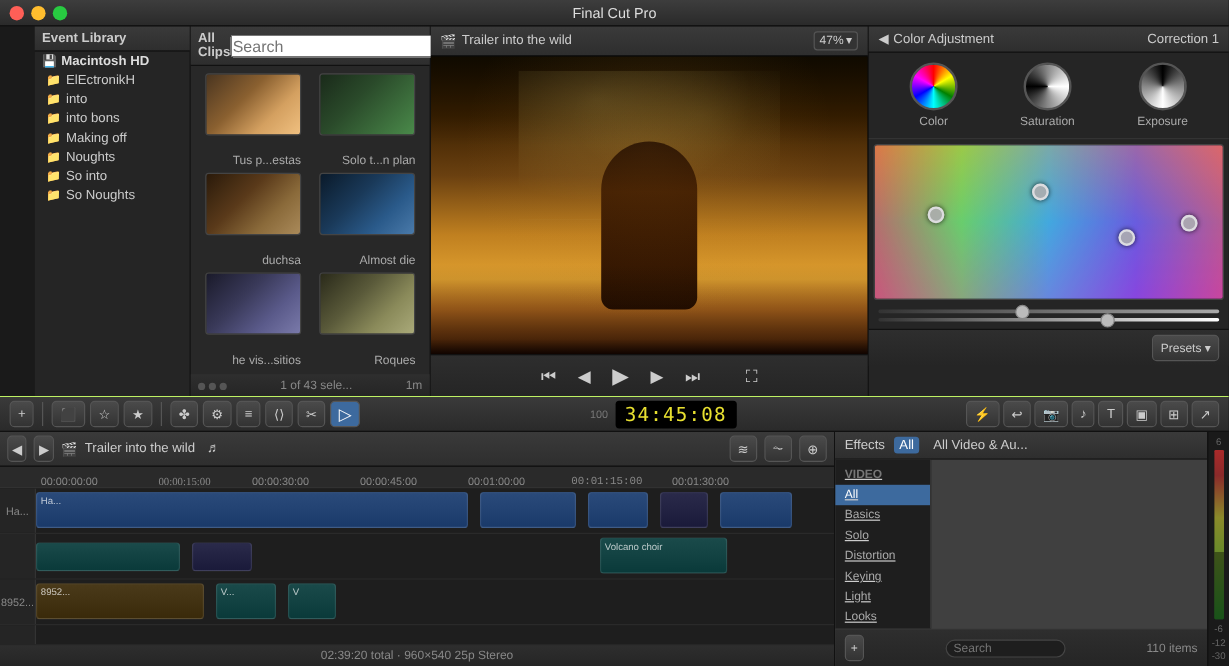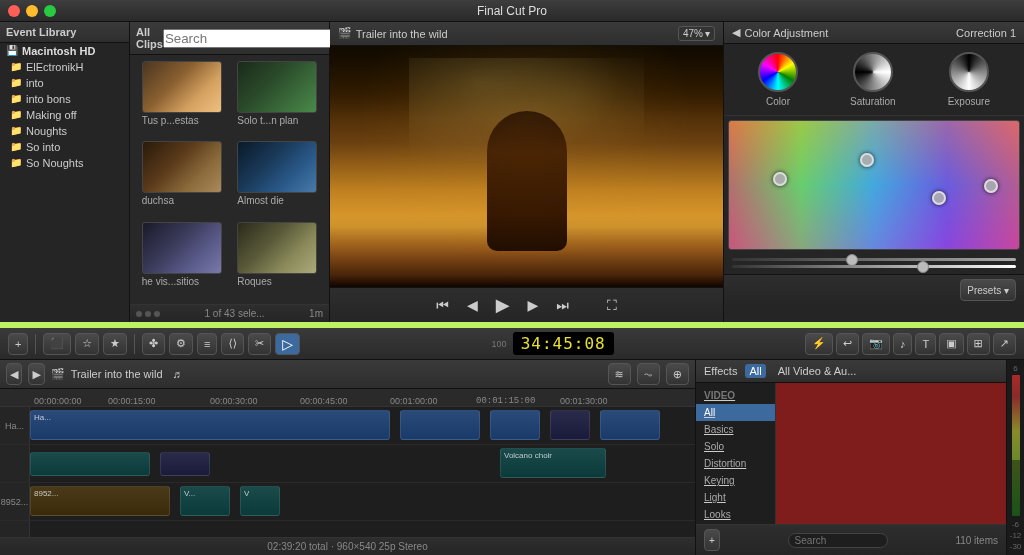--- a/index.html
+++ b/index.html
@@ -44,21 +44,22 @@
     #main-layout {
       display: flex;
       height: 533px;
       flex-direction: column;
     }
 
     
     #top-section {
       display: flex;
       height: 310px;
-      border-bottom: 6px solid #bef264;
+      border-bottom: 1px solid #bef264;
+      padding-left: 29px;
     }
 
     
     #event-library {
       width: 130px;
       background: #252525;
       border-right: 1px solid #111;
       display: flex;
       flex-direction: column;
     }
@@ -127,22 +128,22 @@
       width: 80px;
       height: 52px;
       border-radius: 3px;
       overflow: hidden;
       position: relative;
       border: 1px solid #444;
     }
     .clip-label {
       font-size: 10px;
       color: #aaa;
-      text-align: left;
-      margin-top: 2px;
+      text-align: right;
+      margin-top: 16px;
       white-space: nowrap;
       overflow: hidden;
       text-overflow: ellipsis;
       width: 80px;
     }
 
     
     .thumb-1 { background: linear-gradient(135deg, #4a3520 0%, #8a6030 40%, #d4a060 70%, #f0c080 100%); }
     .thumb-2 { background: linear-gradient(135deg, #1a2a1a 0%, #2a4a2a 40%, #3a6a3a 70%, #4a8a4a 100%); }
     .thumb-3 { background: linear-gradient(135deg, #2a1a0a 0%, #5a3a1a 40%, #8a6a3a 70%, #aa8a5a 100%); }
@@ -495,21 +496,21 @@
       padding: 3px 8px;
       font-size: 10px;
       color: #888;
       border-top: 1px solid #333;
       text-align: center;
     }
 
     
     #effects-panel {
       width: 310px;
-      background: #7f1d1d;
+      background: #404040;
       display: flex;
       flex-direction: column;
     }
     #effects-header {
       background: linear-gradient(to bottom, #3a3a3a, #2e2e2e);
       padding: 4px 8px;
       font-size: 11px;
       color: #ccc;
       border-bottom: 1px solid #111;
       display: flex;
@@ -858,21 +859,21 @@
         <span style="flex:1"></span>
         <button class="toolbar-btn">≋</button>
         <button class="toolbar-btn">⏦</button>
         <button class="toolbar-btn">⊕</button>
       </div>
 
       <div id="timeline-content" style="display:flex;flex-direction:column;flex:1;">
 
         <div id="timeline-ruler" style="position:relative; height:18px; background:#2a2a2a; overflow:hidden;">
           <span class="ruler-mark" style="left:34px;">00:00:00:00</span>
-          <span class="ruler-mark" style="left:108px;">00:00:15:00</span>
+          <span class="ruler-mark" style="left:132px;font-family:Liberation Serif, serif;">00:00:15:00</span>
           <span class="ruler-mark" style="left:210px;">00:00:30:00</span>
           <span class="ruler-mark" style="left:300px;">00:00:45:00</span>
           <span class="ruler-mark" style="left:390px;">00:01:00:00</span>
           <span class="ruler-mark" style="left:476px;font-family:Liberation Mono, monospace;">00:01:15:00</span>
           <span class="ruler-mark" style="left:560px;">00:01:30:00</span>
         </div>
 
         <div id="timeline-tracks" style="flex:1;">
 
           <div class="track-row">

